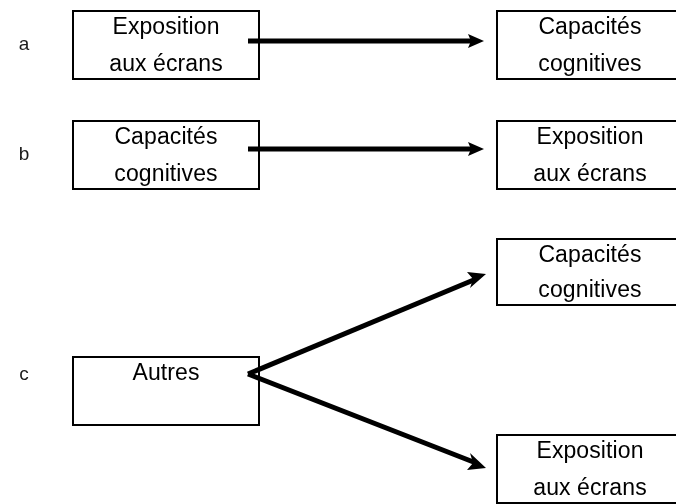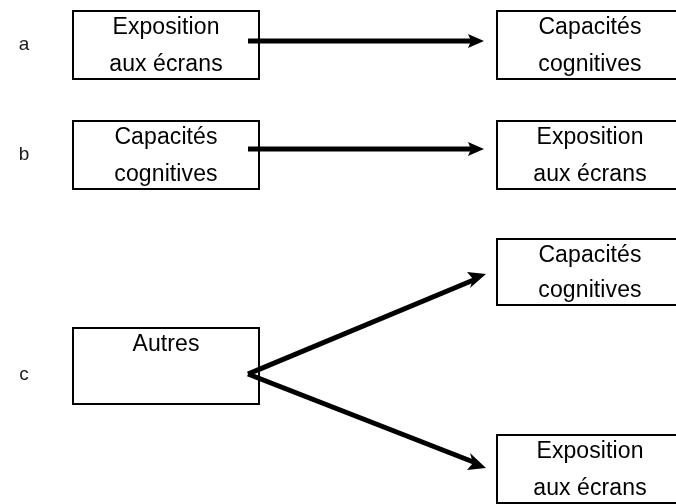--- a/index.html
+++ b/index.html
@@ -79,21 +79,21 @@
     <span class="node-line">cognitives</span>
   </div>
 
   <div class="node-box" style="left:484px; top:120px; width:188px; height:70px;">
     <span class="node-line">Exposition</span>
     <span class="node-line">aux écrans</span>
   </div>
 
   <div class="panel-label" style="left:12px; top:364px;">c</div>
 
-  <div class="node-box" style="left:60px; top:327px; width:188px; height:78px;">
+  <div class="node-box" style="left:60px; top:356px; width:188px; height:70px;">
     <span class="node-line">Autres</span>
   </div>
 
   <div class="node-box" style="left:484px; top:238px; width:188px; height:68px;">
     <span class="node-line">Capacités</span>
     <span class="node-line">cognitives</span>
   </div>
 
   <div class="node-box" style="left:484px; top:434px; width:188px; height:70px;">
     <span class="node-line">Exposition</span>

